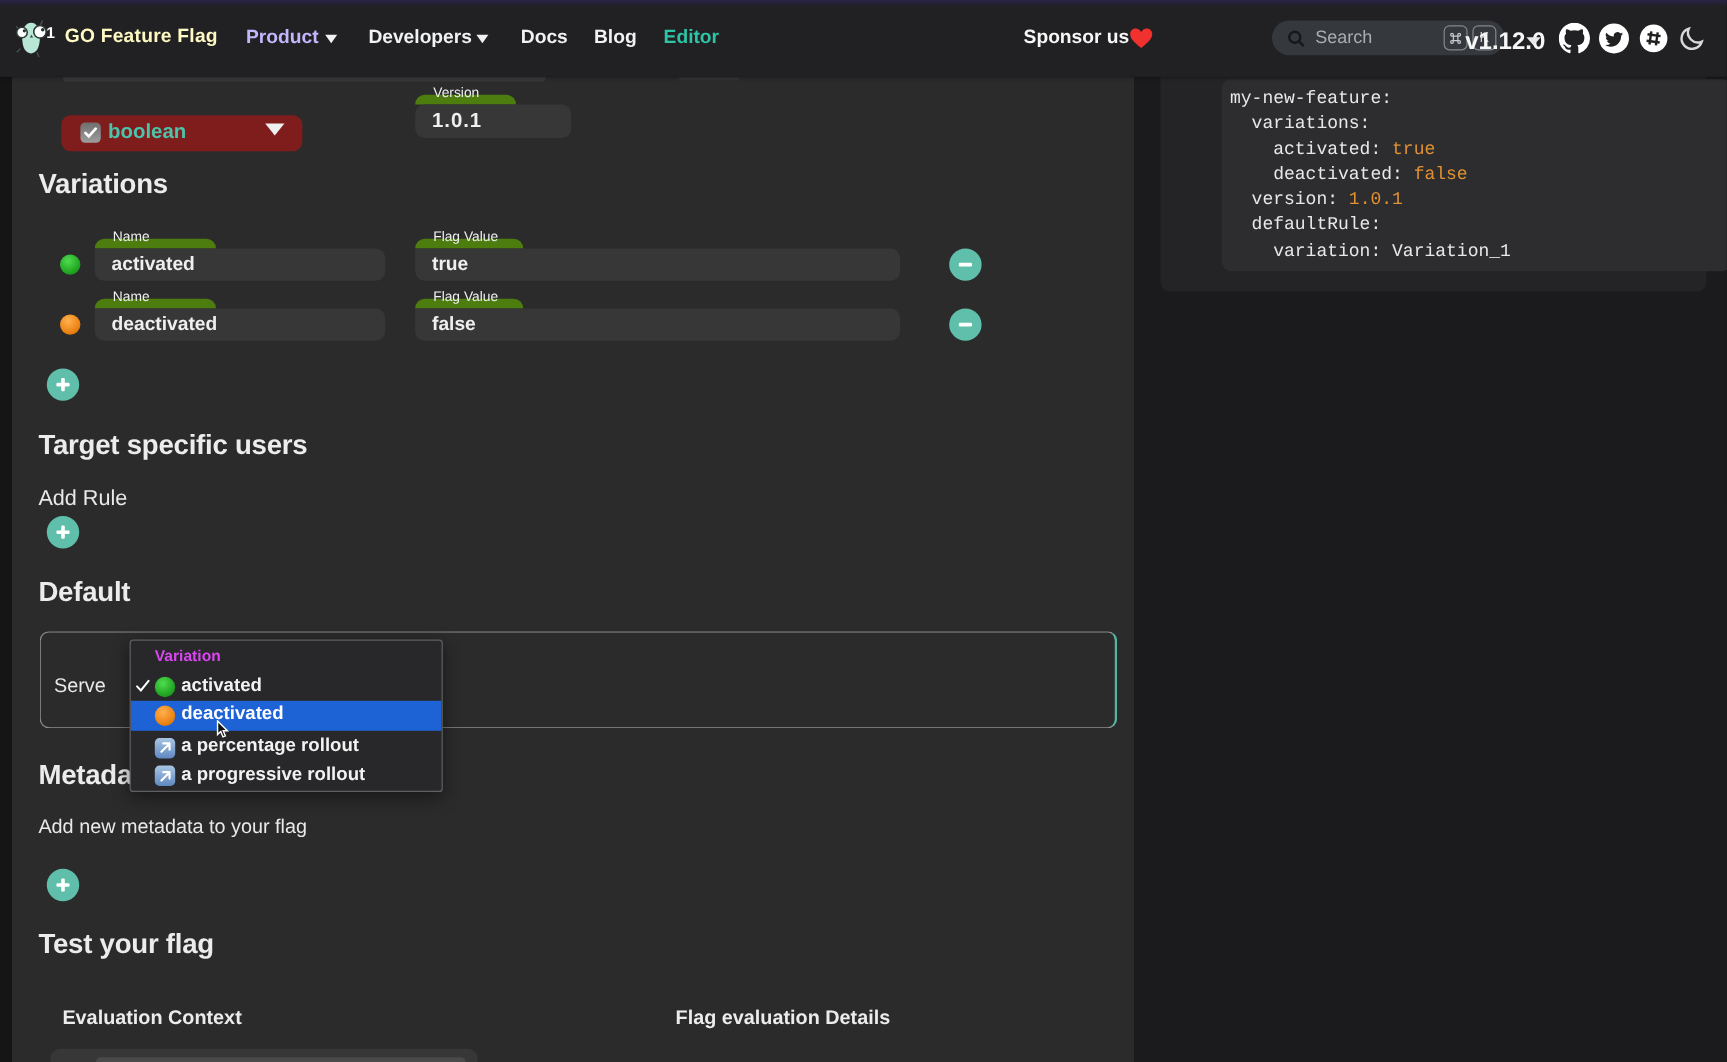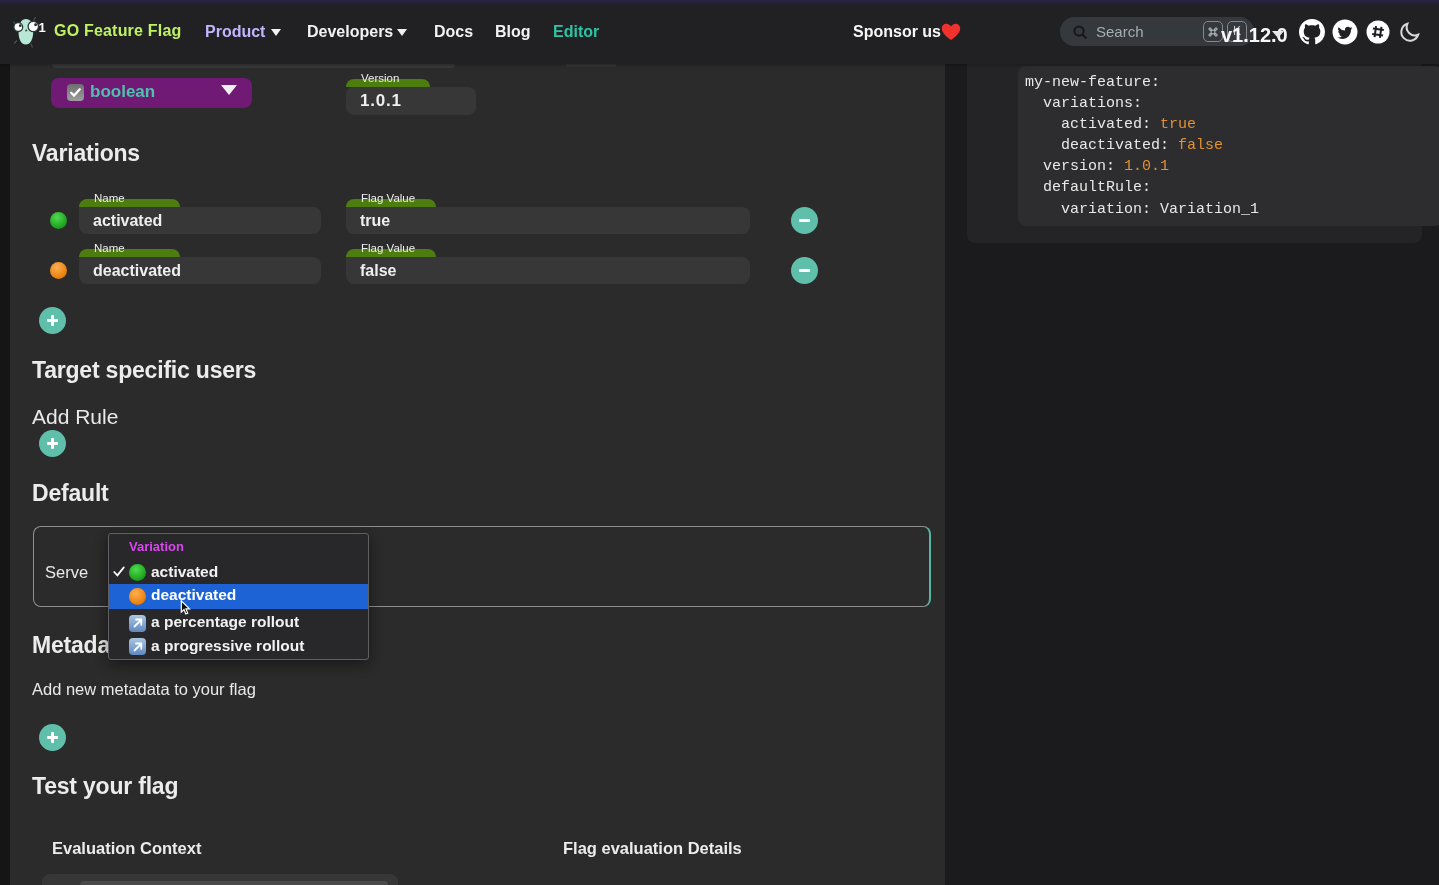--- a/index.html
+++ b/index.html
@@ -22,21 +22,21 @@
 </head>
 <body>
 <div id="root">
 
   <div class="abs" style="left:0; top:64px; width:10px; height:821px; background:#151516;"></div>
   <div class="abs" style="left:10px; top:64px; width:935px; height:821px; background:#2b2b2c;"></div>
 
   <div class="abs" style="left:52px; top:64px; width:403px; height:4px; background:#383838; border-radius:0 0 4px 4px;"></div>
   <div class="abs" style="left:566px; top:64px; width:50px; height:3px; background:#343434;"></div>
 
-  <div class="abs" style="left:51px; top:78px; width:201px; height:30px; background:#701a75; border-radius:8px;">
+  <div class="abs" style="left:51px; top:96px; width:201px; height:30px; background:#7f1d1d; border-radius:8px;">
     <span class="abs" style="left:16px; top:6px; width:17px; height:17px; background:linear-gradient(#6e6e6e,#9e9e9e); border-radius:4px;">
       <svg style="position:absolute; left:2px; top:2px;" width="13" height="13" viewBox="0 0 13 13">
           <path d="M2.2 6.8 L5 9.6 L10.8 3.2" fill="none" stroke="#ffffff" stroke-width="2.2" stroke-linecap="round"></path>
         </svg>
     </span>
     <span class="abs" style="left:39px; top:4px; color:#4cc3ab; font-size:17px; font-weight:700;">boolean</span>
     <span class="abs" style="left:170px; top:7px; width:0; height:0; border-left:8px solid transparent; border-right:8px solid transparent; border-top:10px solid #f0f0f0;"></span>
   </div>
 
   <div class="lbl-tab" style="left:346px; top:79px; width:84px;"><i>Version</i></div>
@@ -61,21 +61,21 @@
   <div class="circle-btn" style="left:791px; top:257px; width:27px; height:27px;">
       <span class="hbar"></span>
     </div>
 
   <div class="circle-btn" style="left:39px; top:307px; width:27px; height:27px;">
       <span class="hbar"></span>
       <span class="vbar"></span>
     </div>
 
   <div class="abs h2" style="left:32px; top:357px;">Target specific users</div>
-  <div class="abs" style="left:32px; top:405px; color:#e9e9e9; font-size:21px;">Add Rule</div>
+  <div class="abs" style="left:32px; top:405px; color:#e9e9e9; font-size:18px;">Add Rule</div>
   <div class="circle-btn" style="left:39px; top:430px; width:27px; height:27px;">
       <span class="hbar"></span>
       <span class="vbar"></span>
     </div>
 
   <div class="abs h2" style="left:32px; top:480px;">Default</div>
   <div class="abs" style="left:33px; top:526px; width:898px; height:81px; border:1px solid #8f8f8f; border-right:2.5px solid #55b5a2; border-radius:8px;"></div>
   <div class="abs" style="left:45px; top:563px; color:#e9e9e9; font-size:16.5px;">Serve</div>
 
   <div class="abs h2" style="left:32px; top:632px;">Metadata</div>
@@ -139,21 +139,21 @@
         <line x1="20.5" y1="34.5" x2="18.8" y2="30.5"></line>
       </g>
       <path d="M6.5 18.5 C6.5 9.5 10 6 14 6 C18 6 21.2 9.5 21.2 18.5 C21.2 27 18 31.5 13.8 31.5 C9.5 31.5 6.5 27 6.5 18.5 Z" fill="#b9e7d5"></path>
       <circle cx="6.3" cy="14.1" r="4.4" fill="#ffffff" stroke="#2c3a34" stroke-width="1.3"></circle>
       <circle cx="21.3" cy="13.5" r="5.2" fill="#ffffff" stroke="#2c3a34" stroke-width="1.3"></circle>
       <circle cx="8.3" cy="12.7" r="1.35" fill="#23302b"></circle>
       <circle cx="23.6" cy="11.7" r="1.45" fill="#23302b"></circle>
       <path d="M12.8 18.2 l1.4 -2.2 l1.4 2.2 z" fill="#3a4a44"></path>
       <text x="26.5" y="18.5" fill="#ffffff" font-size="13" font-weight="800" font-family="Liberation Sans, sans-serif">1</text>
     </svg>
-    <div class="abs" style="left:54px; top:22px; color:#bef264; font-size:16px; font-weight:800; letter-spacing:0.2px;">GO Feature Flag</div>
+    <div class="abs" style="left:54px; top:22px; color:#fef9c3; font-size:16px; font-weight:800; letter-spacing:0.2px;">GO Feature Flag</div>
     <div class="abs" style="left:205px; top:23px; color:#c4b5fd; font-size:16px; font-weight:600;">Product</div>
     <span class="abs" style="left:271px; top:29px; width:0; height:0; border-left:5.5px solid transparent; border-right:5.5px solid transparent; border-top:7px solid #f1f2f3;"></span>
     <div class="abs" style="left:307px; top:23px; color:#f1f2f3; font-size:16px; font-weight:600;">Developers</div>
     <span class="abs" style="left:397px; top:29px; width:0; height:0; border-left:5.5px solid transparent; border-right:5.5px solid transparent; border-top:7px solid #f1f2f3;"></span>
     <div class="abs" style="left:434px; top:23px; color:#f1f2f3; font-size:16px; font-weight:600;">Docs</div>
     <div class="abs" style="left:495px; top:23px; color:#f1f2f3; font-size:16px; font-weight:600;">Blog</div>
     <div class="abs" style="left:553px; top:23px; color:#2ec4a5; font-size:16px; font-weight:600;">Editor</div>
     <div class="abs" style="left:853px; top:23px; color:#f7f7f7; font-size:16px; font-weight:700;">Sponsor us</div>
     <svg class="abs" style="left:941px; top:23px;" width="20" height="18" viewBox="0 0 20 18">
       <path d="M10 17 C4 12.5 0.8 9 0.8 5.4 C0.8 2.6 3 0.8 5.3 0.8 C7 0.8 8.9 1.8 10 3.6 C11.1 1.8 13 0.8 14.7 0.8 C17 0.8 19.2 2.6 19.2 5.4 C19.2 9 16 12.5 10 17 Z" fill="#f0312e"></path>

